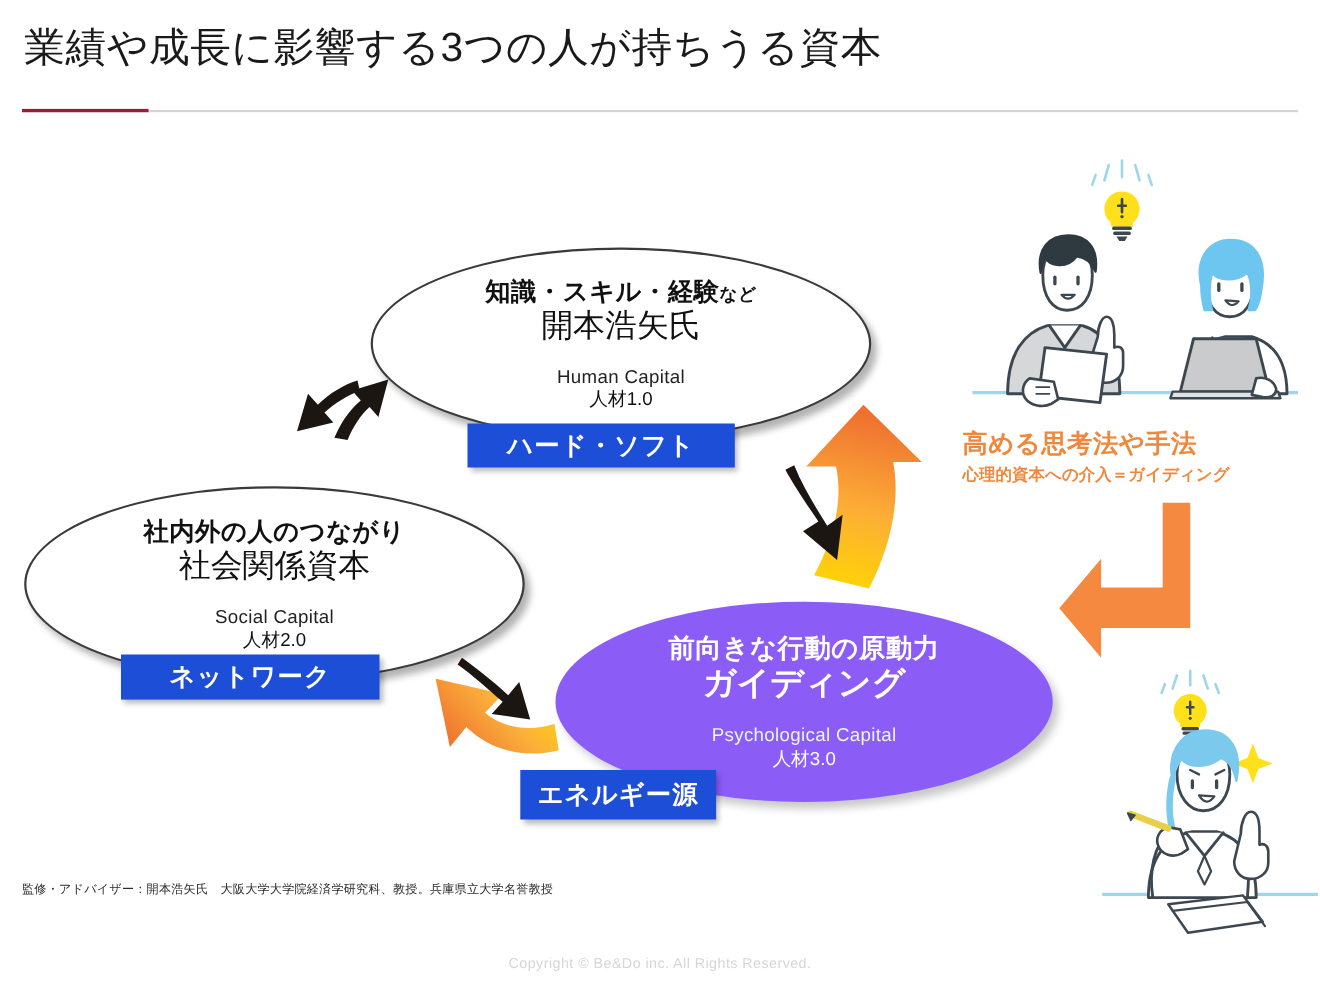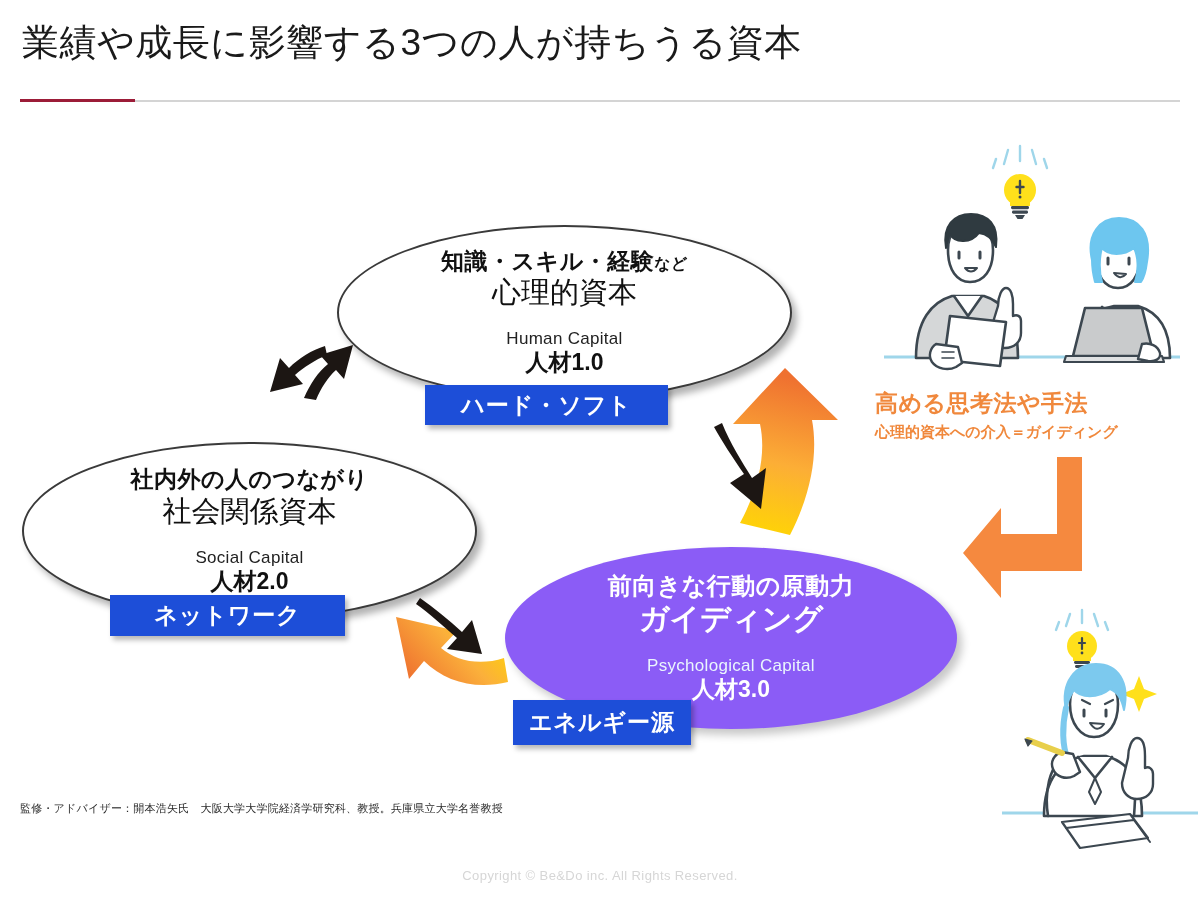--- a/index.html
+++ b/index.html
@@ -109,22 +109,22 @@
   }
   .cap-en {
     font-size: 17px;
     font-weight: 400;
     color: #222;
     line-height: 1.25;
     margin-top: 18px;
     letter-spacing: 0.3px;
   }
   .cap-ver {
-    font-size: 23px;
-    font-weight: 700;
+    font-size: 17px;
+    font-weight: 400;
     color: #111;
     line-height: 1.2;
     margin-top: 0px;
   }
   #ellipse-psych .cap-line1 { color: #ffffff; font-size: 24px; }
   #ellipse-psych .cap-line2 { color: #ffffff; font-weight: bold; font-size: 30px; }
   #ellipse-psych .cap-en   { color: #eaf6fd; }
   #ellipse-psych .cap-ver  { color: #ffffff; }
 
   
@@ -147,21 +147,21 @@
     height: 40px;
   }
   #tag-network {
     left: 62px;
     top: 595px;
     width: 235px;
     height: 41px;
     margin-left: 48px;
   }
   #tag-energy {
-    left: 513px;
+    left: 473px;
     top: 700px;
     width: 178px;
     height: 45px;
   }
 
   
   #right-heading {
     position: absolute;
     left: 875px;
     top: 390px;
@@ -311,21 +311,21 @@
                L 1001 534
                L 1057 534
                Z" fill="#f5893f"></path>
     </g>
   </svg>
 
   <div class="ellipse ellipse-white" id="ellipse-human">
     <div class="cap-line1">
       <span>知識・スキル・経験</span><span class="suffix">など</span>
     </div>
-    <div class="cap-line2">心理的資本</div>
+    <div class="cap-line2">開本浩矢氏</div>
     <div class="cap-en">Human Capital</div>
     <div class="cap-ver">人材1.0</div>
   </div>
   <div class="tag" id="tag-hard">ハード・ソフト</div>
 
   <div class="ellipse ellipse-white" id="ellipse-social">
     <div class="cap-line1">
       <span>社内外の人のつながり</span><span class="suffix"></span>
     </div>
     <div class="cap-line2">社会関係資本</div>

